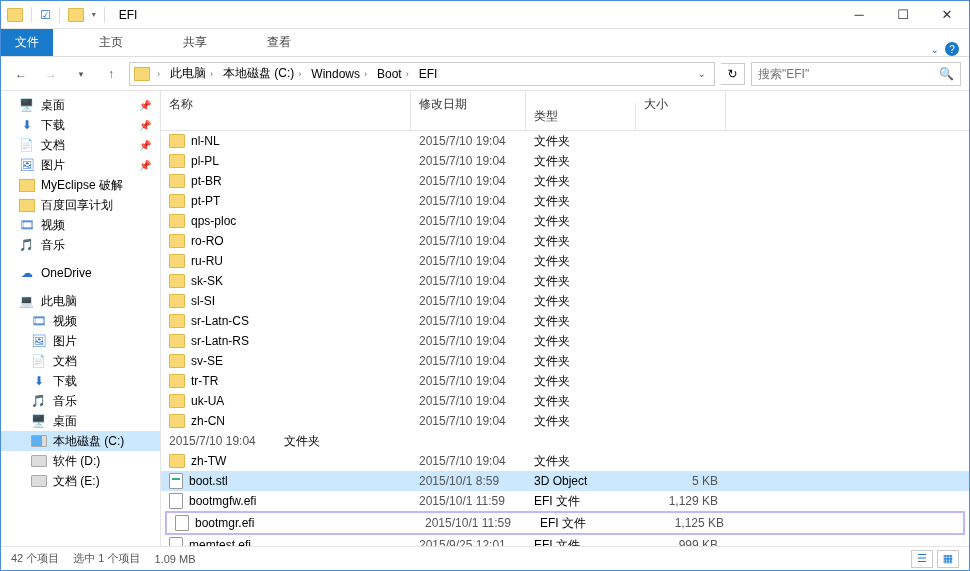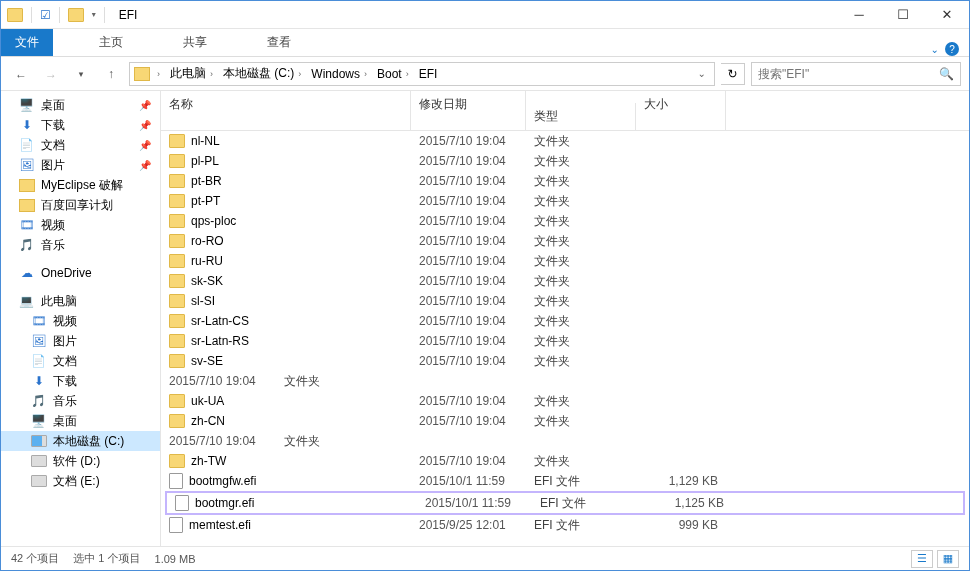--- a/index.html
+++ b/index.html
@@ -48,21 +48,21 @@
 .col.date { width:115px; }
 .col.type { width:110px;margin-top:12px; }
 .col.size { width:90px; text-align:left; }
 
 .rows { flex:1; overflow-y:auto; }
 .row { display:flex; align-items:center; height:20px; font-size:12px; }
 .row.sel { background:#cce8ff; }
 .row .c { padding:0 8px; overflow:hidden; text-overflow:ellipsis; white-space:nowrap; }
 .row .c.name { width:250px; display:flex; align-items:center; gap:6px; }
 .row .c.date { width:115px; color:#555; }
-.row .c.type { width:110px; color:#404040; }
+.row .c.type { width:110px; color:#000000; }
 .row .c.size { width:90px; text-align:right; color:#555; }
 .row .ico-folder { width:16px; height:14px; background:#f8d775; border:1px solid #e0b848; border-radius:1px; flex-shrink:0; }
 .row .ico-file { width:14px; height:16px; background:#fff; border:1px solid #999; border-radius:1px; flex-shrink:0; position:relative; }
 .row .ico-file.blue::after { content:''; position:absolute; left:2px; right:2px; top:4px; height:2px; background:#3a8; }
 
 .highlight-box { border:2px solid #c4b5fd; margin:0 4px; }
 
 .status { height:24px; border-top:1px solid #e5e5e5; display:flex; align-items:center; padding:0 10px; gap:14px; font-size:11px; color:#555; }
 .status .views { margin-left:auto; display:flex; gap:4px; }
 .status .viewbtn { width:22px; height:18px; border:1px solid #ccc; display:flex; align-items:center; justify-content:center; color:#1979ca; }
@@ -337,20 +337,24 @@
         <div class="row">
           <div class="c name">
             <span class="ico-folder"></span>
             <span>sv-SE</span>
           </div>
           <div class="c date">2015/7/10 19:04</div>
           <div class="c type">文件夹</div>
           <div class="c size"></div>
         </div>
         <div class="row">
+          <div class="c name">
+            <span class="ico-folder"></span>
+            <span>tr-TR</span>
+          </div>
           <div class="c date">2015/7/10 19:04</div>
           <div class="c type">文件夹</div>
           <div class="c size"></div>
         </div>
         <div class="row">
           <div class="c name">
             <span class="ico-folder"></span>
             <span>uk-UA</span>
           </div>
           <div class="c date">2015/7/10 19:04</div>
@@ -372,20 +376,29 @@
           <div class="c size"></div>
         </div>
         <div class="row">
           <div class="c name">
             <span class="ico-folder"></span>
             <span>zh-TW</span>
           </div>
           <div class="c date">2015/7/10 19:04</div>
           <div class="c type">文件夹</div>
           <div class="c size"></div>
+        </div>
+        <div class="row sel">
+          <div class="c name">
+            <span class="ico-file blue"></span>
+            <span>boot.stl</span>
+          </div>
+          <div class="c date">2015/10/1 8:59</div>
+          <div class="c type">3D Object</div>
+          <div class="c size">5 KB</div>
         </div>
         <div class="row">
           <div class="c name">
             <span class="ico-file"></span>
             <span>bootmgfw.efi</span>
           </div>
           <div class="c date">2015/10/1 11:59</div>
           <div class="c type">EFI 文件</div>
           <div class="c size">1,129 KB</div>
         </div>

